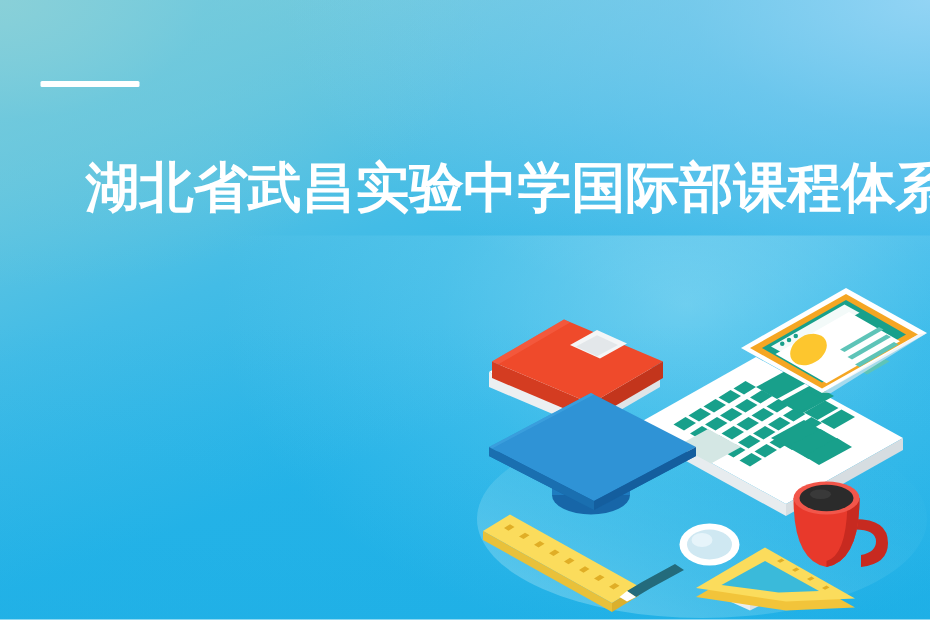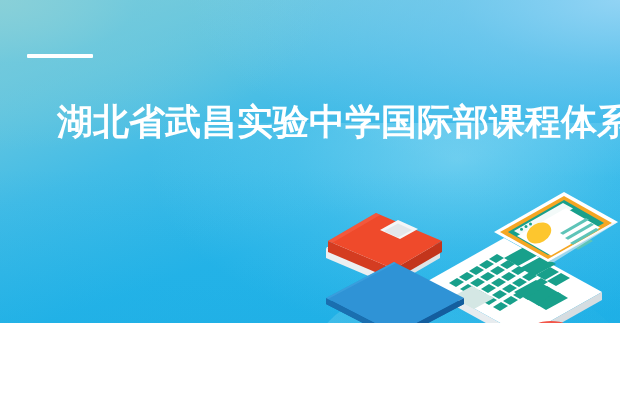--- a/index.html
+++ b/index.html
@@ -3,23 +3,23 @@
 <meta charset="utf-8">
 <style>
   html, body {
     margin: 0;
     padding: 0;
     background: #ffffff;
   }
   #banner {
     position: relative;
     width: 620px;
-    height: 323px;
+    height: 413px;
     overflow: hidden;
-    font-family: Liberation Mono, monospace;
+    font-family: Liberation Serif, serif;
     background: #29b6e5;
   }
   
   .bg-base {
     position: absolute;
     inset: 0;
     background: linear-gradient(160deg, #8ad2dc 0%, #6ec9de 14%, #43bce6 38%, #27b4e8 62%, #23b2e8 100%);
   }
   .bg-tint-tr {
     position: absolute;

